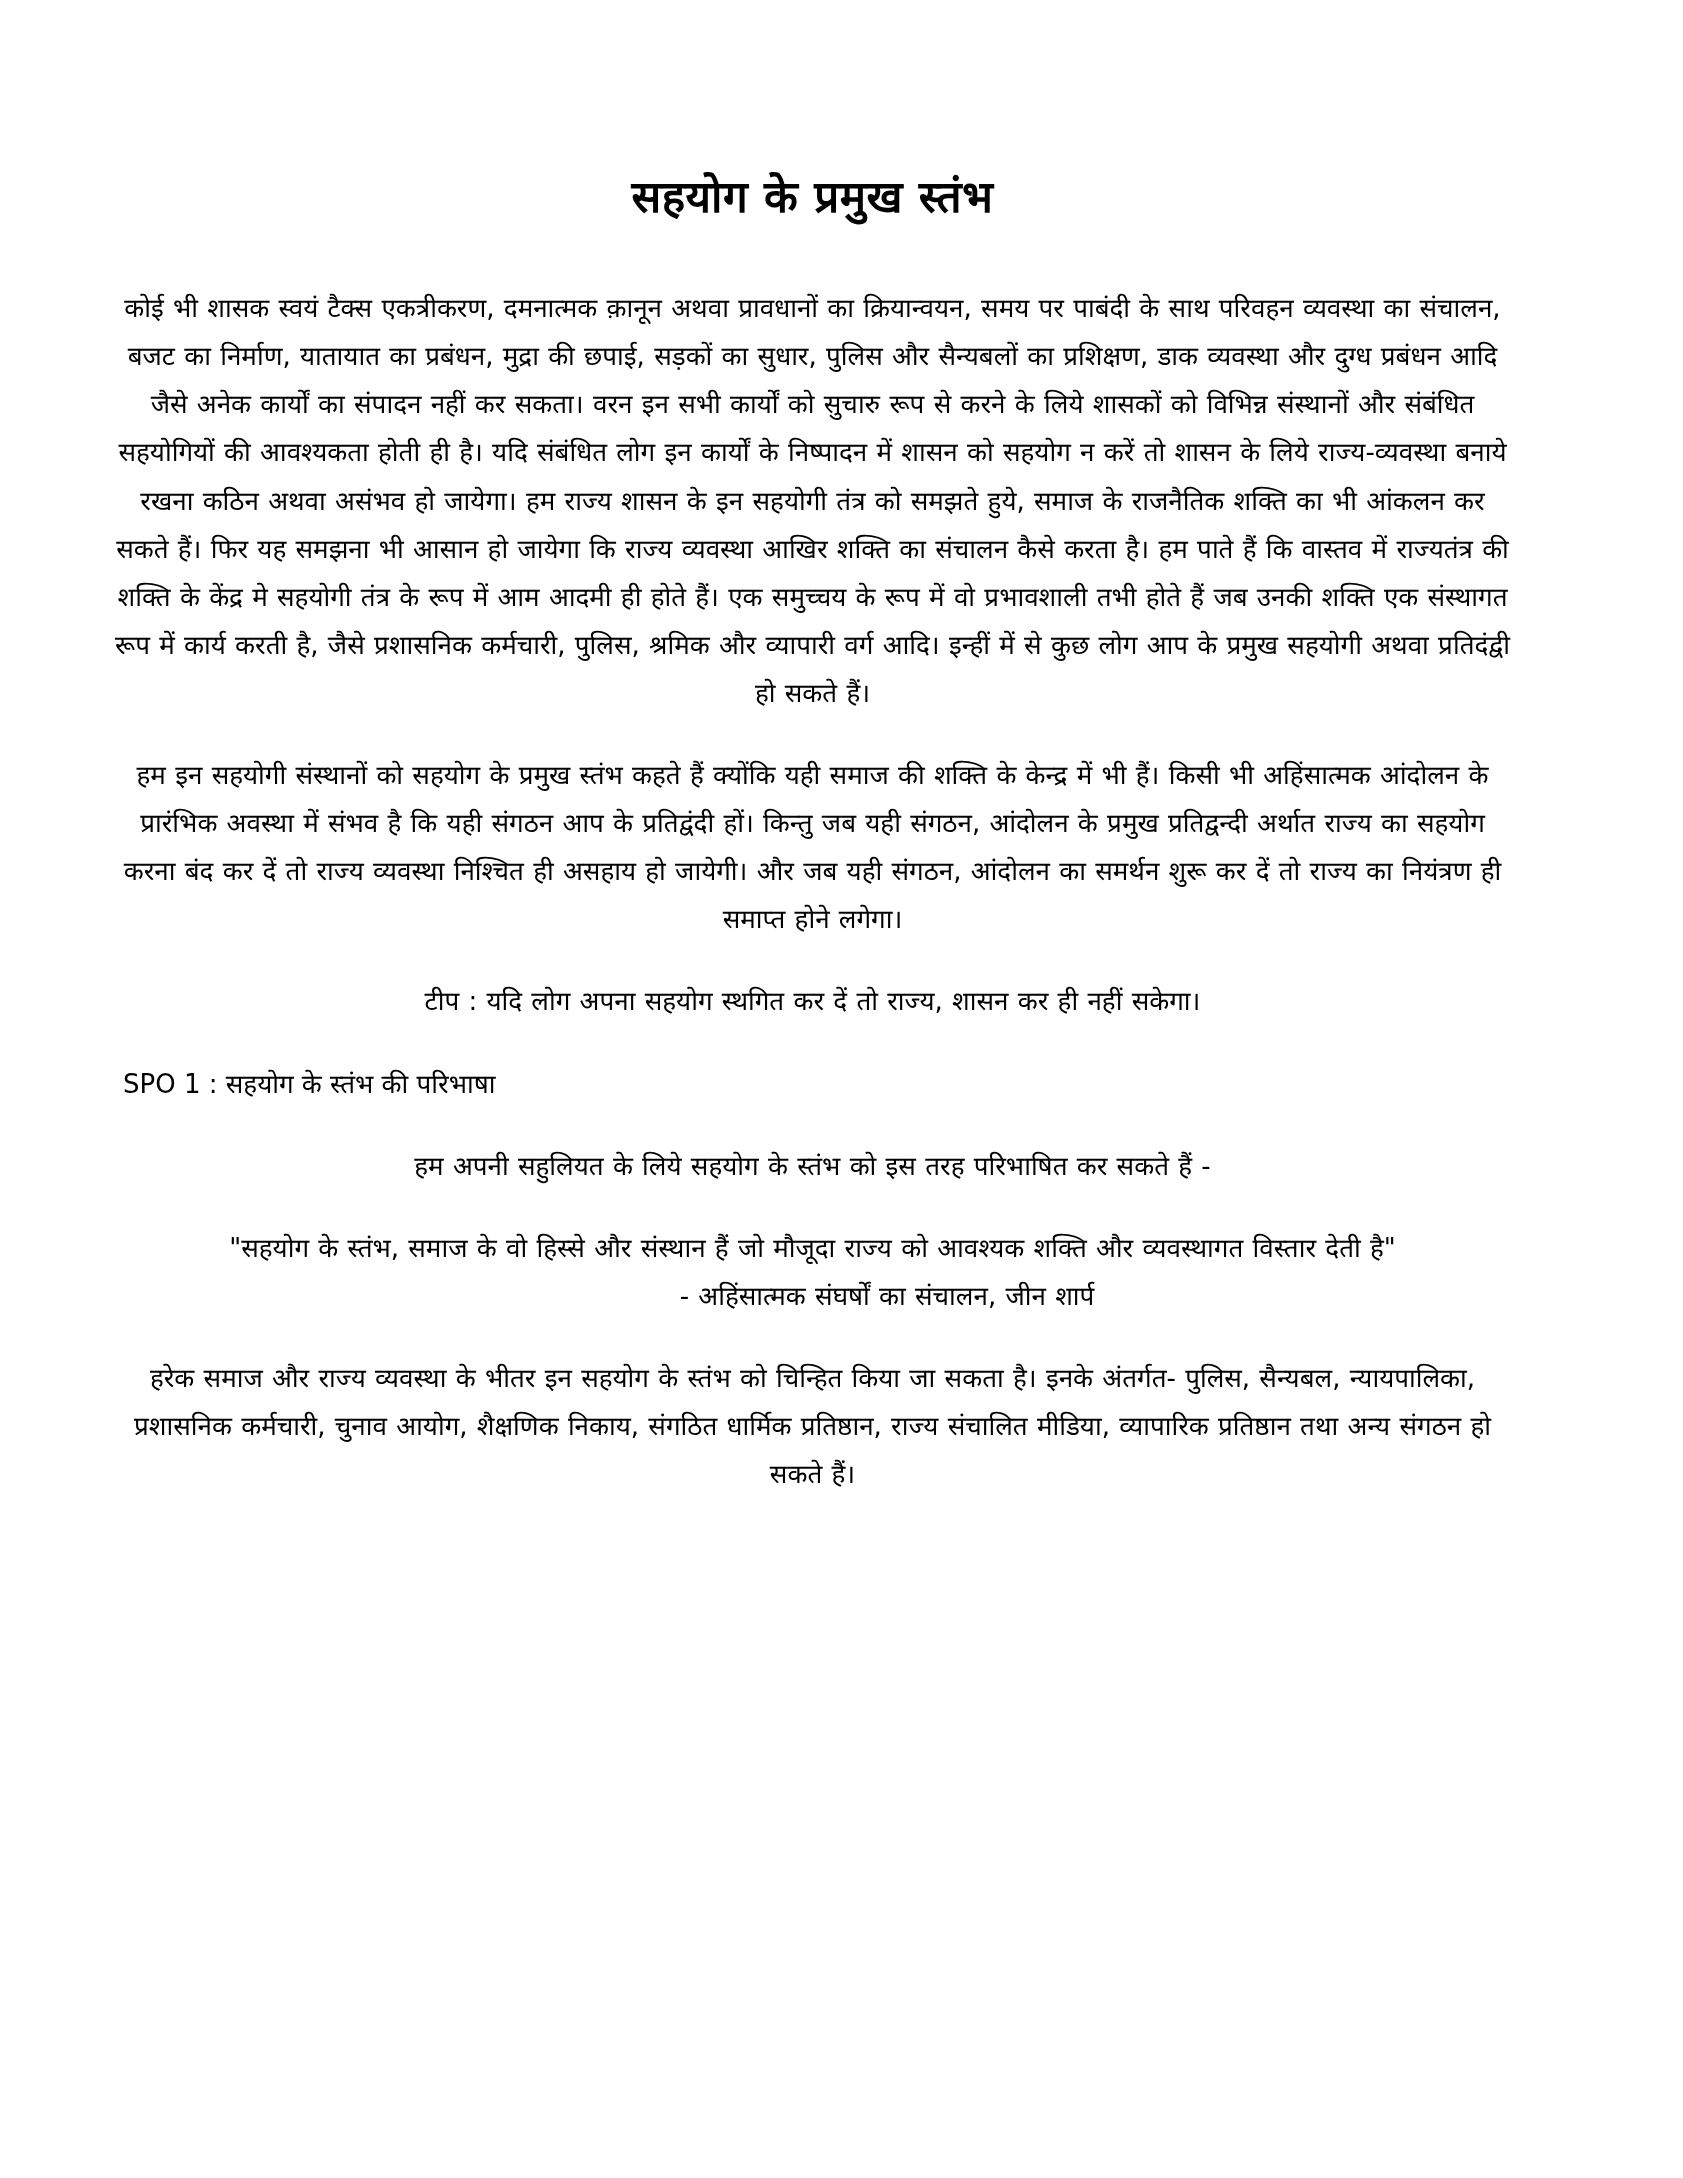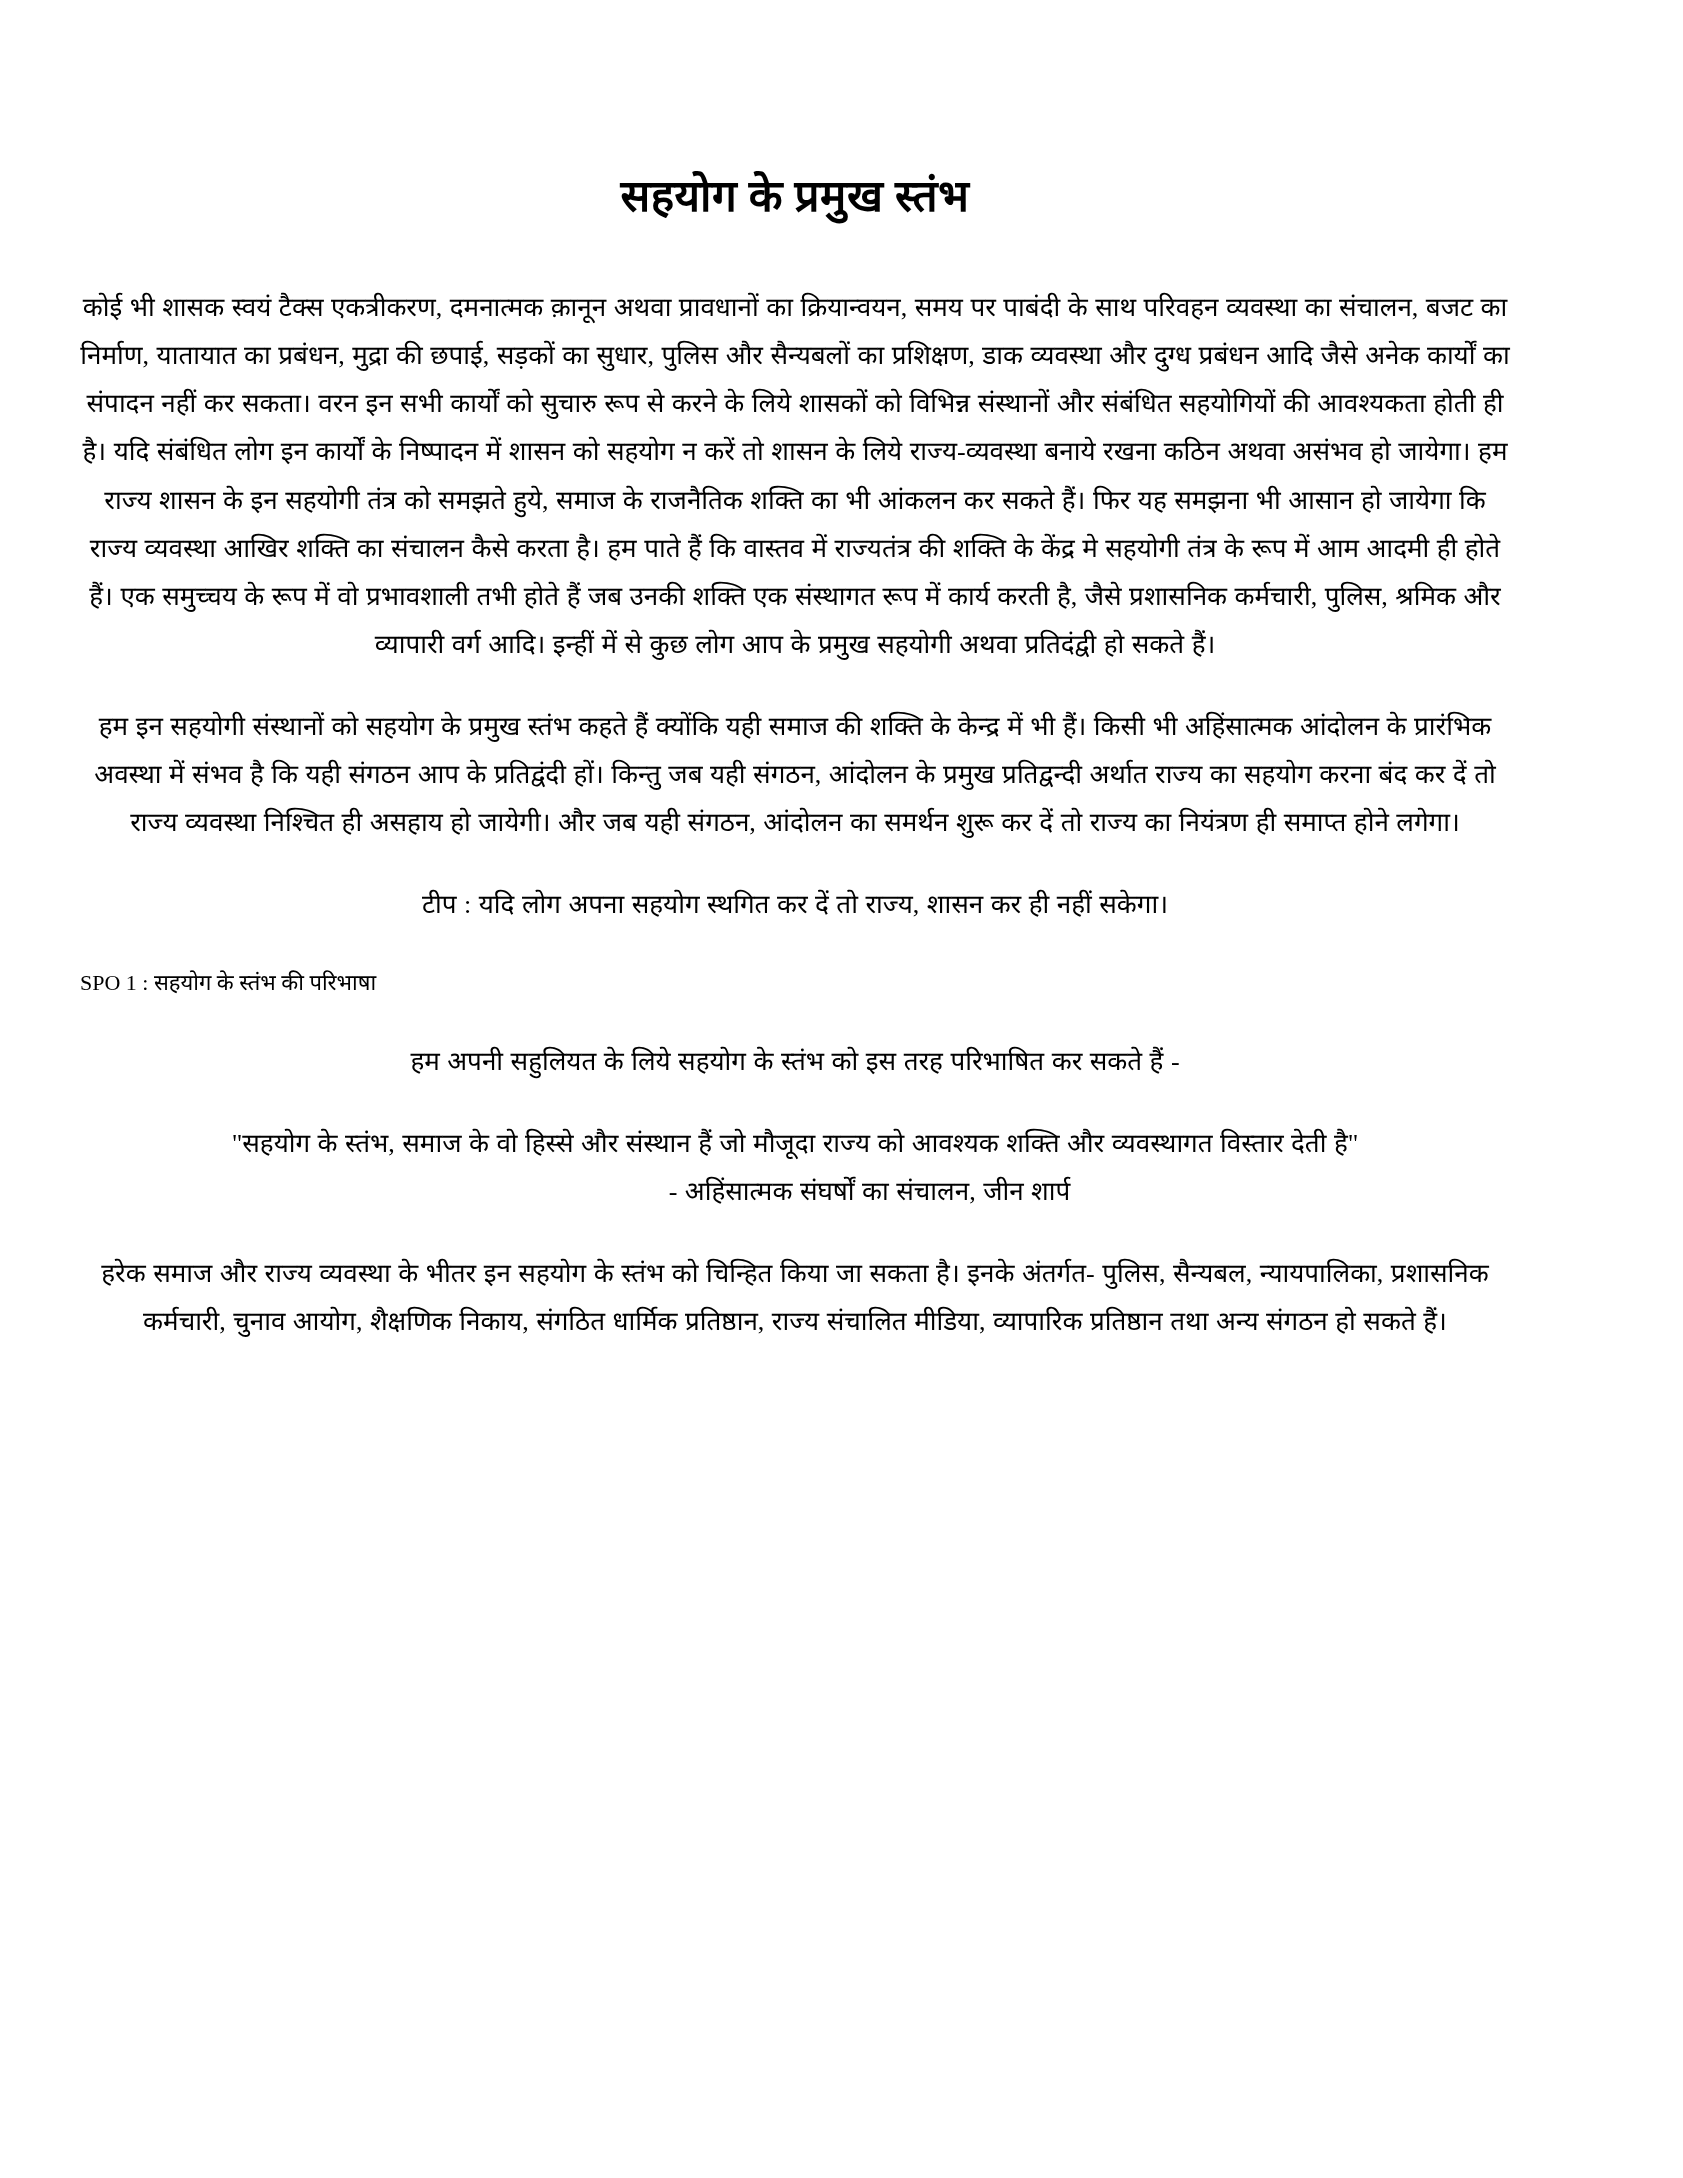--- a/index.html
+++ b/index.html
@@ -10,23 +10,22 @@
   body {
     width: 1683px;
     min-height: 2178px;
     font-family: "DejaVu Sans", "Liberation Sans", sans-serif;
     color: #000000;
   }
   .page {
     width: 1683px;
     min-height: 2178px;
     box-sizing: border-box;
-    padding: 168px 173px 59px 80px;
+    padding: 168px 173px 59px 115px;
     background: #ffffff;
-    font-family: Liberation Serif, serif;
   }
   .doc-title {
     text-align: center;
     font-size: 44px;
     font-weight: bold;
     letter-spacing: 0.5px;
     margin: 0 0 59px 0;
     line-height: 1.3;
   }
   p.body-para {
@@ -37,23 +36,23 @@
     word-spacing: 1px;
   }
   p.body-para:last-child {
     margin-bottom: 0;
   }
   .quote-para .quote-attrib {
     display: inline-block;
     padding-left: 149px;
   }
   .spo-line {
-    font-size: 22px;
+    font-size: 26px;
     line-height: 1.85;
-    margin: 0 0 34px 0;
+    margin: 0 0 34px 8px;
   }
 </style>
 </head>
 <body>
 
 <div class="page">
 
   <h1 class="doc-title">सहयोग के प्रमुख स्तंभ</h1>
 
   <p class="body-para">कोई भी शासक स्वयं टैक्स एकत्रीकरण, दमनात्मक क़ानून अथवा प्रावधानों का क्रियान्वयन, समय पर पाबंदी के साथ परिवहन व्यवस्था का संचालन, बजट का निर्माण, यातायात का प्रबंधन, मुद्रा की छपाई, सड़कों का सुधार, पुलिस और सैन्यबलों का प्रशिक्षण, डाक व्यवस्था और दुग्ध प्रबंधन आदि जैसे अनेक कार्यों का संपादन नहीं कर सकता।  वरन इन सभी कार्यों को सुचारु रूप से करने के लिये शासकों को विभिन्न संस्थानों और संबंधित सहयोगियों की आवश्यकता होती ही है। यदि संबंधित लोग इन कार्यों के निष्पादन में शासन को सहयोग न करें तो शासन के लिये राज्य-व्यवस्था बनाये रखना कठिन अथवा असंभव हो जायेगा। हम राज्य शासन के इन सहयोगी तंत्र को समझते हुये, समाज के राजनैतिक शक्ति का भी आंकलन कर सकते हैं। फिर यह समझना भी आसान हो जायेगा कि राज्य व्यवस्था आखिर शक्ति का संचालन कैसे करता है। हम पाते हैं कि वास्तव में राज्यतंत्र की शक्ति के केंद्र मे सहयोगी तंत्र के रूप में आम आदमी ही होते हैं। एक समुच्चय के रूप में वो प्रभावशाली तभी होते हैं जब उनकी शक्ति एक संस्थागत रूप में कार्य करती है, जैसे प्रशासनिक कर्मचारी, पुलिस, श्रमिक और व्यापारी वर्ग आदि।  इन्हीं में से कुछ लोग आप के प्रमुख सहयोगी अथवा प्रतिदंद्वी हो सकते हैं।</p>

